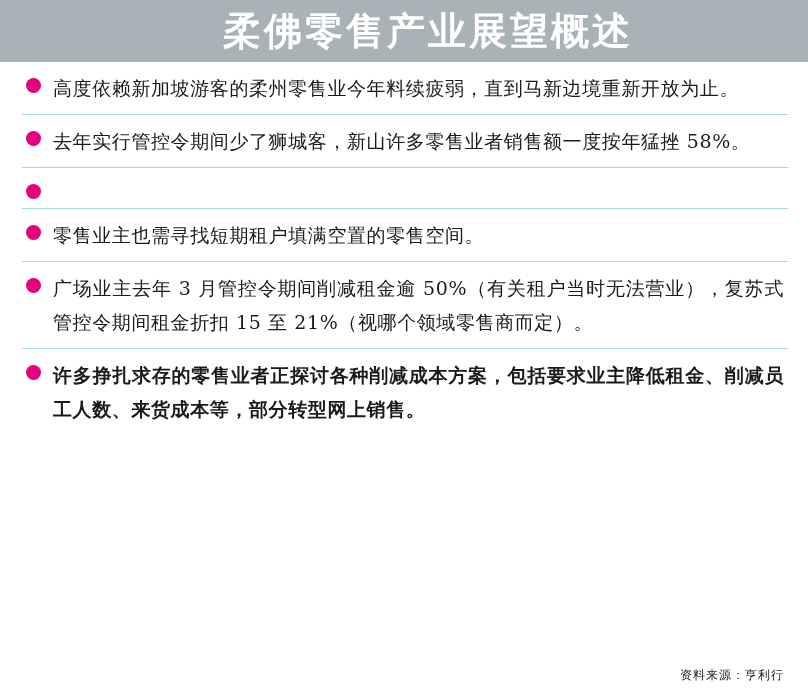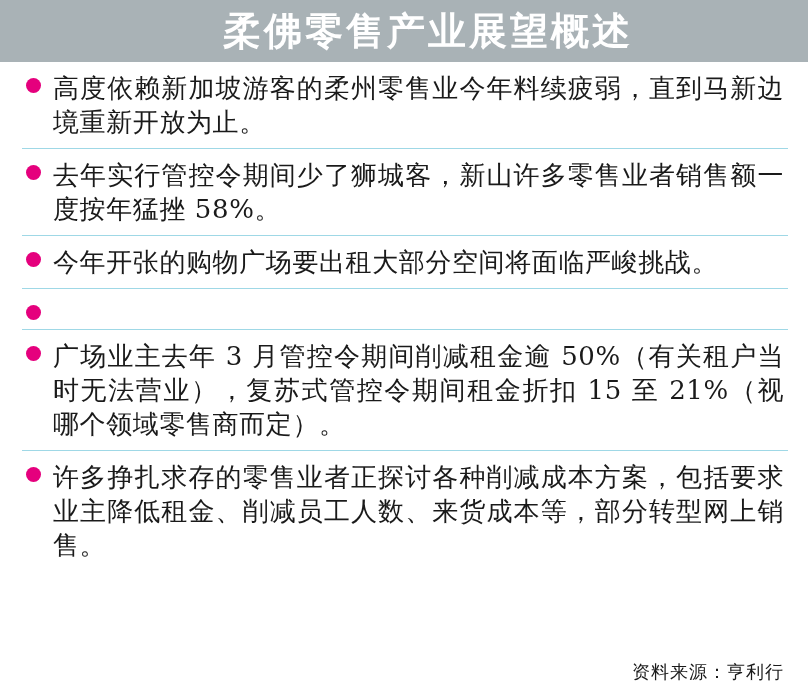--- a/index.html
+++ b/index.html
@@ -46,42 +46,43 @@
   }
   .bullet-item {
     display: flex;
     align-items: flex-start;
     border-bottom: 1px solid #9fd8e6;
     padding: 9px 4px 9px 0;
     box-sizing: border-box;
   }
   .bullet-item.last {
     border-bottom: none;
+    font-weight: bold;
   }
   .dot {
     flex: 0 0 auto;
     width: 15px;
     height: 15px;
     border-radius: 50%;
     background: #e5007d;
     margin: 7px 12px 0 4px;
   }
   .bullet-text {
-    font-size: 26px;
+    font-size: 19px;
     line-height: 34px;
     color: #1a1a1a;
     letter-spacing: 0.6px;
     font-family: "DejaVu Serif", "Liberation Serif", serif;
     text-align: justify;
   }
   .source {
     position: absolute;
     right: 24px;
     bottom: 12px;
-    font-size: 18px;
+    font-size: 12px;
     color: #1a1a1a;
     letter-spacing: 1px;
     font-family: Liberation Serif, serif;
   }
 </style>
 </head>
 <body>
 
 <div class="infographic">
 
@@ -93,24 +94,24 @@
     <li class="bullet-item">
       <span class="dot"></span>
       <span class="bullet-text">高度依赖新加坡游客的柔州零售业今年料续疲弱，直到马新边境重新开放为止。</span>
     </li>
     <li class="bullet-item">
       <span class="dot"></span>
       <span class="bullet-text">去年实行管控令期间少了狮城客，新山许多零售业者销售额一度按年猛挫 58%。</span>
     </li>
     <li class="bullet-item">
       <span class="dot"></span>
-      <span class="bullet-text">今年开张的购物广场要出租大部分空间将面临严峻挑战。</span>
     </li>
     <li class="bullet-item">
       <span class="dot"></span>
+      <span class="bullet-text">零售业主也需寻找短期租户填满空置的零售空间。</span>
     </li>
     <li class="bullet-item">
       <span class="dot"></span>
       <span class="bullet-text">广场业主去年 3 月管控令期间削减租金逾 50%（有关租户当时无法营业），复苏式管控令期间租金折扣 15 至 21%（视哪个领域零售商而定）。</span>
     </li>
     <li class="bullet-item last">
       <span class="dot"></span>
       <span class="bullet-text">许多挣扎求存的零售业者正探讨各种削减成本方案，包括要求业主降低租金、削减员工人数、来货成本等，部分转型网上销售。</span>
     </li>
   </ul>

